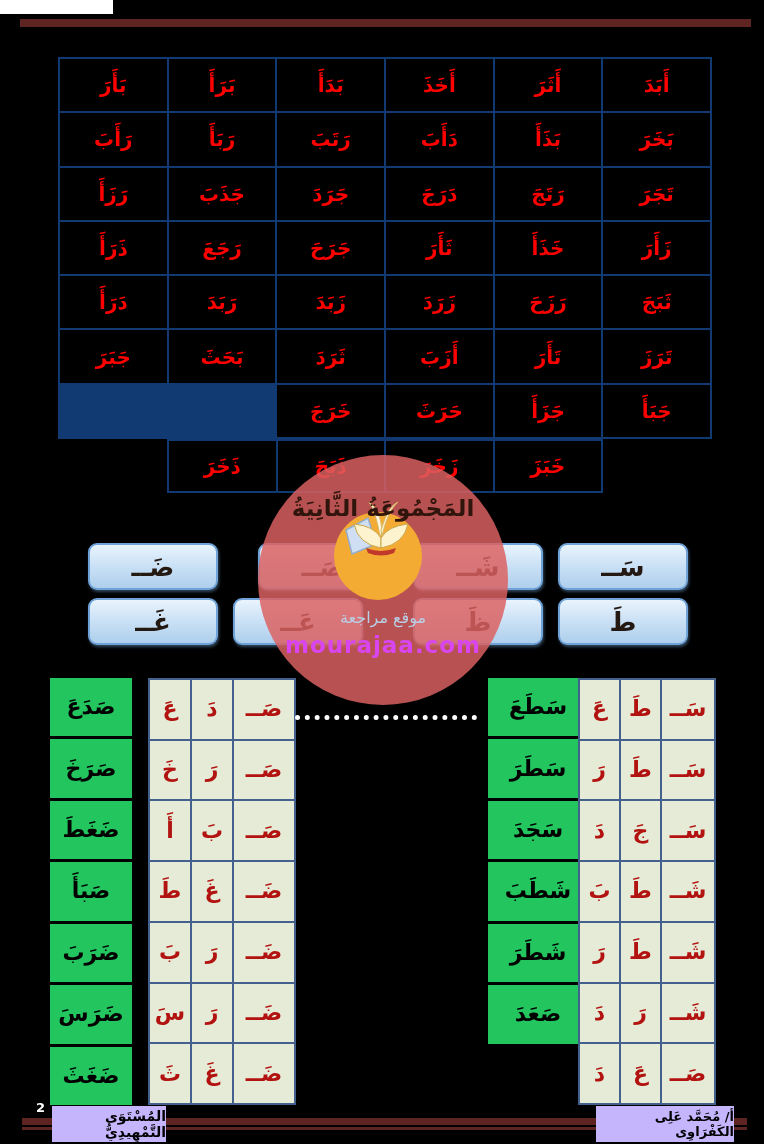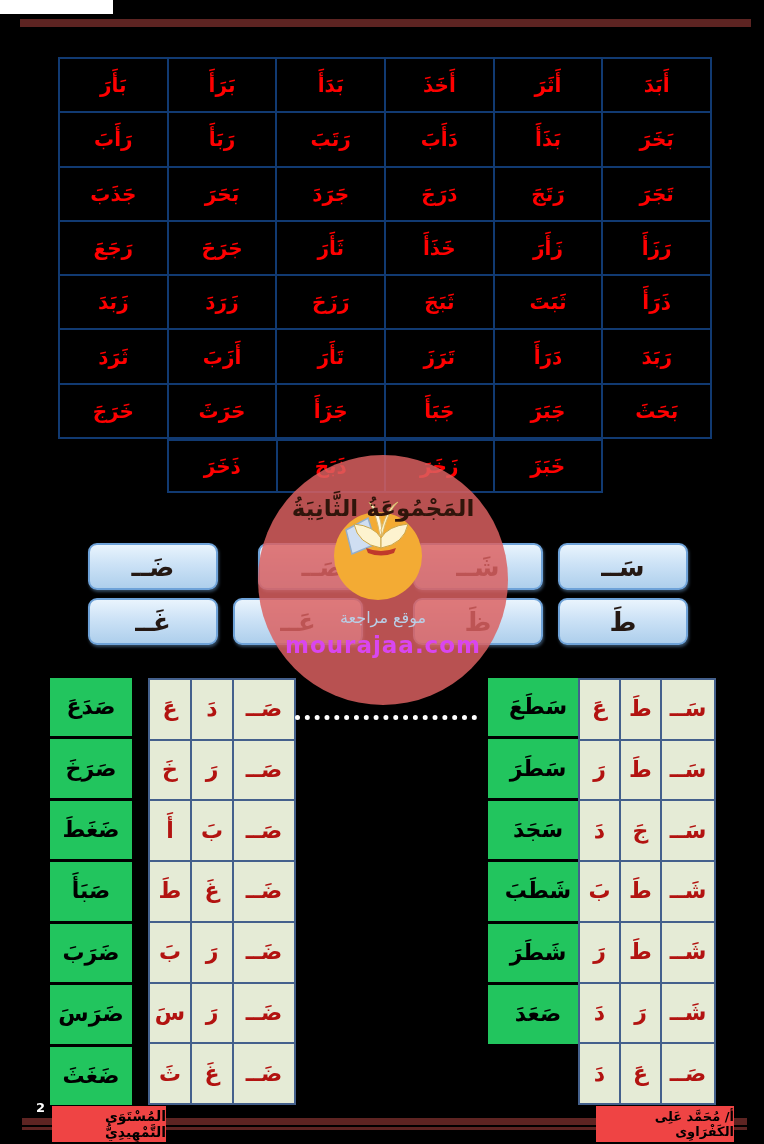--- a/index.html
+++ b/index.html
@@ -52,21 +52,21 @@
          gap:2px;direction:rtl;grid-template-rows:repeat(7,1fr);box-sizing:border-box;z-index:1;}
   #gLeft{left:148px;width:148px;grid-template-columns:60px 40px 40px;}
   #gRight{left:578px;width:138px;grid-template-columns:52px 39px 39px;}
   .gcell{background:#e5ebd6;color:#b21310;display:flex;align-items:center;justify-content:center;
          font-weight:bold;font-size:22px;line-height:1;}
 
   
   .fline1{position:absolute;left:22px;top:1118px;width:725px;height:7px;background:#5d2422;}
   .fline2{position:absolute;left:22px;top:1127px;width:725px;height:3px;background:#5d2422;}
   .pageno{position:absolute;left:36px;top:1100px;color:#fff;font-size:13px;font-weight:bold;z-index:3;}
-  .fbox{position:absolute;top:1106px;background:#ef4444;color:#000;display:flex;align-items:center;
+  .fbox{position:absolute;top:1106px;background:#c4b5fd;color:#000;display:flex;align-items:center;
         justify-content:center;font-weight:bold;z-index:4;direction:rtl;}
   .fbox.left{left:52px;width:114px;height:36px;font-size:14px;}
   .fbox.right{left:596px;width:138px;height:36px;font-size:13px;}
 </style>
 </head>
 <body>
 
 <div id="canvas">
   <div class="corner"></div>
   <div class="topbar"></div>
@@ -81,30 +81,28 @@
       <div class="wcell">بَخَرَ</div>
       <div class="wcell">بَذَأَ</div>
       <div class="wcell">دَأَبَ</div>
       <div class="wcell">رَتَبَ</div>
       <div class="wcell">رَبَأَ</div>
       <div class="wcell">رَأَبَ</div>
       <div class="wcell">تَجَرَ</div>
       <div class="wcell">رَتَجَ</div>
       <div class="wcell">دَرَجَ</div>
       <div class="wcell">جَرَدَ</div>
-      <div class="wcell">بَحَرَ</div>
       <div class="wcell">جَذَبَ</div>
       <div class="wcell">رَزَأَ</div>
       <div class="wcell">زَأَرَ</div>
       <div class="wcell">خَذَأَ</div>
       <div class="wcell">ثَأَرَ</div>
       <div class="wcell">جَرَحَ</div>
       <div class="wcell">رَجَعَ</div>
       <div class="wcell">ذَرَأَ</div>
-      <div class="wcell">ثَبَتَ</div>
       <div class="wcell">ثَبَجَ</div>
       <div class="wcell">رَزَحَ</div>
       <div class="wcell">زَرَدَ</div>
       <div class="wcell">زَبَدَ</div>
       <div class="wcell">رَبَدَ</div>
       <div class="wcell">دَرَأَ</div>
       <div class="wcell">تَرَزَ</div>
       <div class="wcell">تَأَرَ</div>
       <div class="wcell">أَزَبَ</div>
       <div class="wcell">ثَرَدَ</div>

